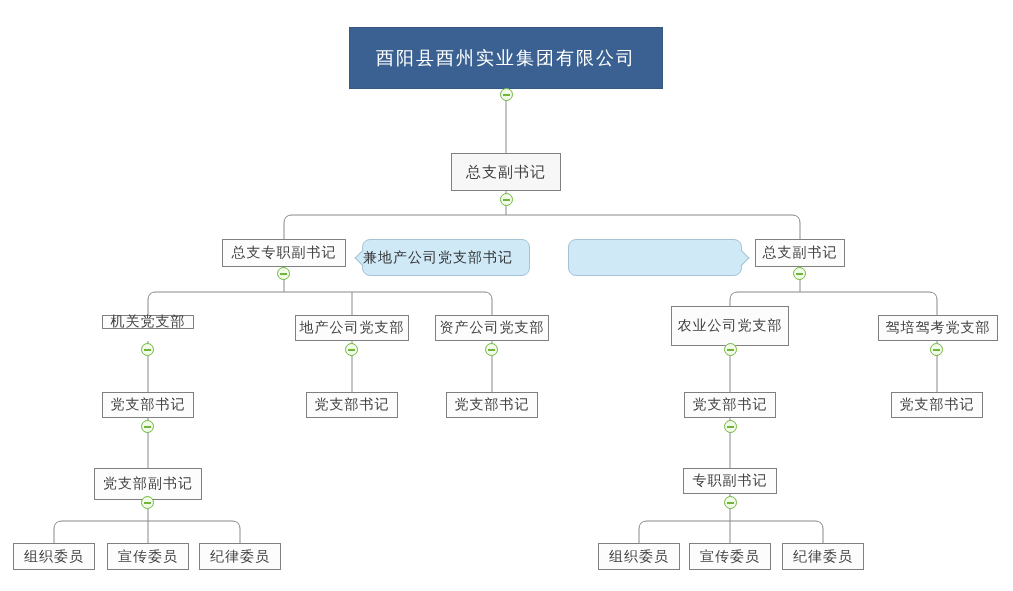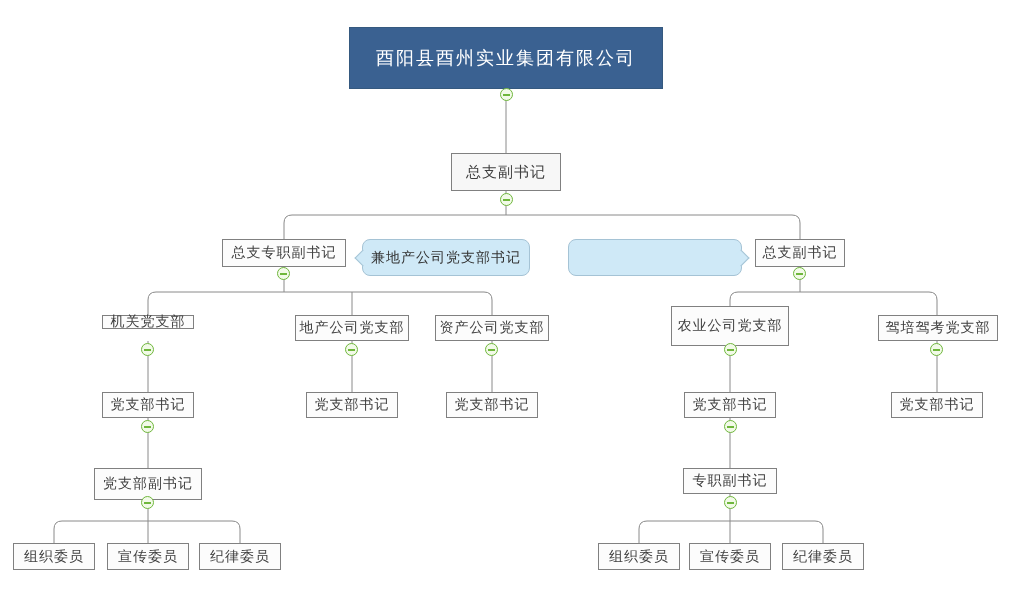--- a/index.html
+++ b/index.html
@@ -22,21 +22,21 @@
     font-size:14px;letter-spacing:1px;white-space:nowrap;cursor:default;
   }
   .node.root{
     background:var(--root-bg);border:1px solid #35597f;color:var(--root-text);
     font-size:18px;letter-spacing:2px;
   }
   .node.big{font-size:15px;background:#f7f7f7;}
   .callout{
     position:absolute;z-index:2;box-sizing:border-box;
     background:var(--callout-bg);border:1px solid var(--callout-border);border-radius:8px;
-    color:var(--callout-text);display:flex;align-items:center;justify-content:center;
+    color:var(--callout-text);display:flex;align-items:center;justify-content:flex-start;
     font-size:14px;letter-spacing:1px;white-space:nowrap;
   }
   .callout .label{position:relative;z-index:3;}
   .callout .tail{
     position:absolute;width:11px;height:11px;background:var(--callout-bg);z-index:2;
   }
   .callout.tail-left .tail{
     left:-6px;top:12px;transform:rotate(45deg);
     border-left:1px solid var(--callout-border);border-bottom:1px solid var(--callout-border);
   }

